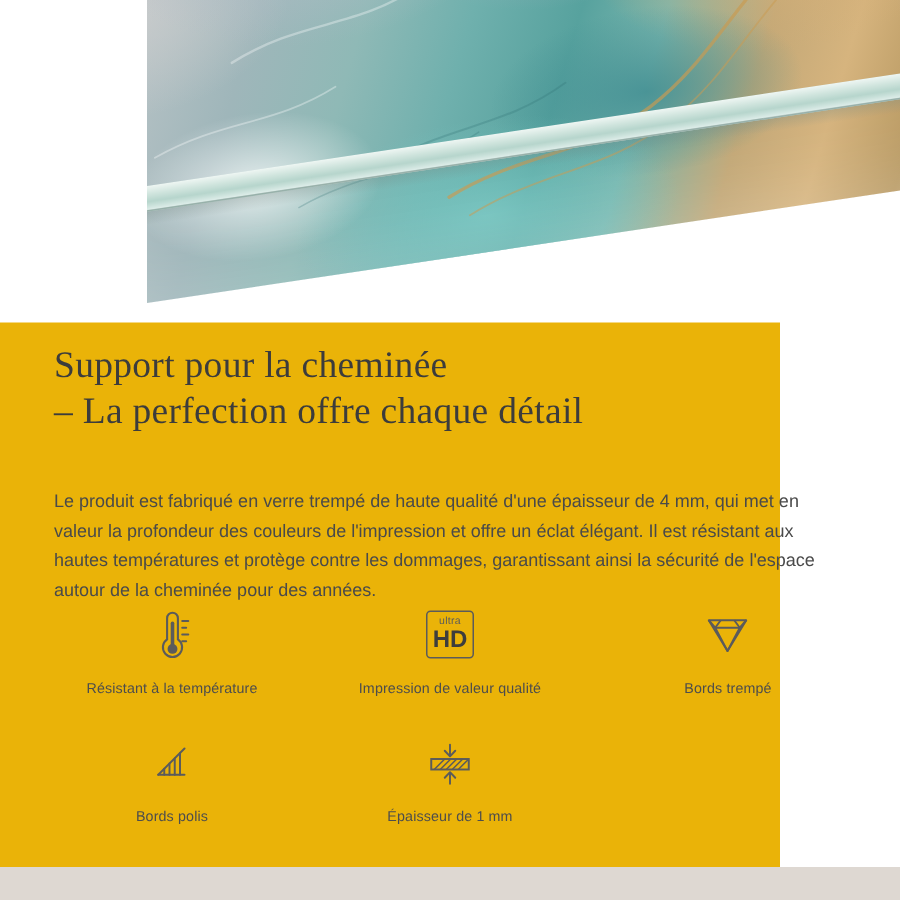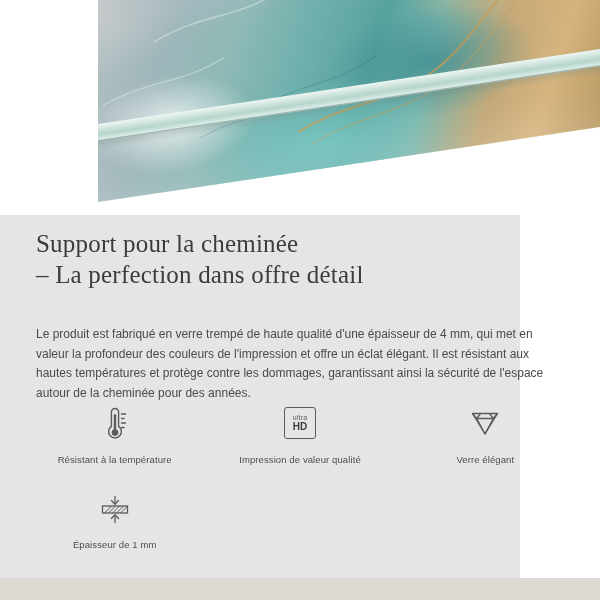--- a/index.html
+++ b/index.html
@@ -10,21 +10,21 @@
     width: 600px;
     height: 600px;
     background: #ffffff;
     font-family: "Liberation Sans", sans-serif;
     overflow: hidden;
   }
   .page {
     position: relative;
     width: 520px;
     height: 600px;
-    background: #e5e5e5;
+    background: #eab308;
     box-sizing: border-box;
   }
 
   
   .hero {
     position: absolute;
     left: 0;
     top: 0;
     width: 600px;
     height: 215px;
@@ -167,21 +167,21 @@
     align-items: center;
     justify-content: center;
     line-height: 1;
   }
   .ultrahd .u-top {
     font-size: 7px;
     color: #5b5b5b;
     letter-spacing: 0.2px;
   }
   .ultrahd .u-bot {
-    font-size: 10px;
+    font-size: 16px;
     font-weight: bold;
     color: #3d3d3d;
     margin-top: 1px;
   }
 
   
   .footer-bar {
     position: absolute;
     left: 0;
     bottom: 0;
@@ -219,21 +219,21 @@
       </div>
       <div class="edge"></div>
       <div class="edge-shadow"></div>
     </div>
     <span class="sparkle sp1"></span>
     <span class="sparkle sp2"></span>
   </div>
 
   <div class="headline">
     <span>Support pour la cheminée</span>
-    <span class="line2">– La perfection dans offre détail</span>
+    <span class="line2">– La perfection offre chaque détail</span>
   </div>
 
   <p class="body-copy">Le produit est fabriqué en verre trempé de haute qualité d'une épaisseur de 4 mm, qui met en valeur la profondeur des couleurs de l'impression et offre un éclat élégant. Il est résistant aux hautes températures et protège contre les dommages, garantissant ainsi la sécurité de l'espace autour de la cheminée pour des années.</p>
 
   <div class="features">
 
     <div class="feature">
       <div class="feature-icon">
         <svg width="34" height="40" viewBox="0 0 34 40" fill="none" stroke="#5b5b5b" stroke-width="1.4">
           <path d="M17 5.5a3.6 3.6 0 0 0-3.6 3.6v14.2a6.4 6.4 0 1 0 7.2 0V9.1A3.6 3.6 0 0 0 17 5.5z"></path>
@@ -257,23 +257,33 @@
 
 
     <div class="feature">
       <div class="feature-icon">
         <svg width="40" height="34" viewBox="0 0 40 34" fill="none" stroke="#5b5b5b" stroke-width="1.3" stroke-linejoin="round">
           <path d="M7.5 7.5h25L20 28 7.5 7.5z"></path>
           <path d="M7.5 7.5l4.3 5h16.4l4.3-5M11.8 12.5L20 28l8.2-15.5M11.8 12.5h16.4"></path>
           <path d="M15.5 7.5 11.8 12.5M24.5 7.5l3.7 5"></path>
         </svg>
       </div>
-      <div class="feature-label">Verre élégant</div>
-    </div>
-
+      <div class="feature-label">Bords trempé</div>
+    </div>
+
+    <div class="feature">
+      <div class="feature-icon">
+        <svg width="36" height="34" viewBox="0 0 36 34" fill="none" stroke="#5b5b5b" stroke-width="1.3" stroke-linecap="round">
+          <path d="M8.5 25.5 L26 8"></path>
+          <path d="M8.5 25.5 L26 25.5"></path>
+          <path d="M12.5 21.5 L12.5 25.5M16 18 L16 25.5M19.5 14.5 L19.5 25.5M23 11 L23 25.5"></path>
+        </svg>
+      </div>
+      <div class="feature-label">Bords polis</div>
+    </div>
 
     <div class="feature">
       <div class="feature-icon">
         <svg width="40" height="34" viewBox="0 0 40 34" fill="none" stroke="#5b5b5b" stroke-width="1.3">
           <path d="M20 5.5 L20 12.5" stroke-linecap="round"></path>
           <path d="M16.5 9.5 L20 13.2 L23.5 9.5" stroke-linecap="round" stroke-linejoin="round"></path>
           <rect x="7.5" y="15" width="25" height="7"></rect>
           <path d="M9.5 22 L16.5 15M13.5 22 L20.5 15M17.5 22 L24.5 15M21.5 22 L28.5 15M25.5 22 L32 15.5" stroke-width="1"></path>
           <path d="M20 24.5 L20 31.5" stroke-linecap="round"></path>
           <path d="M16.5 27.5 L20 23.8 L23.5 27.5" stroke-linecap="round" stroke-linejoin="round"></path>

